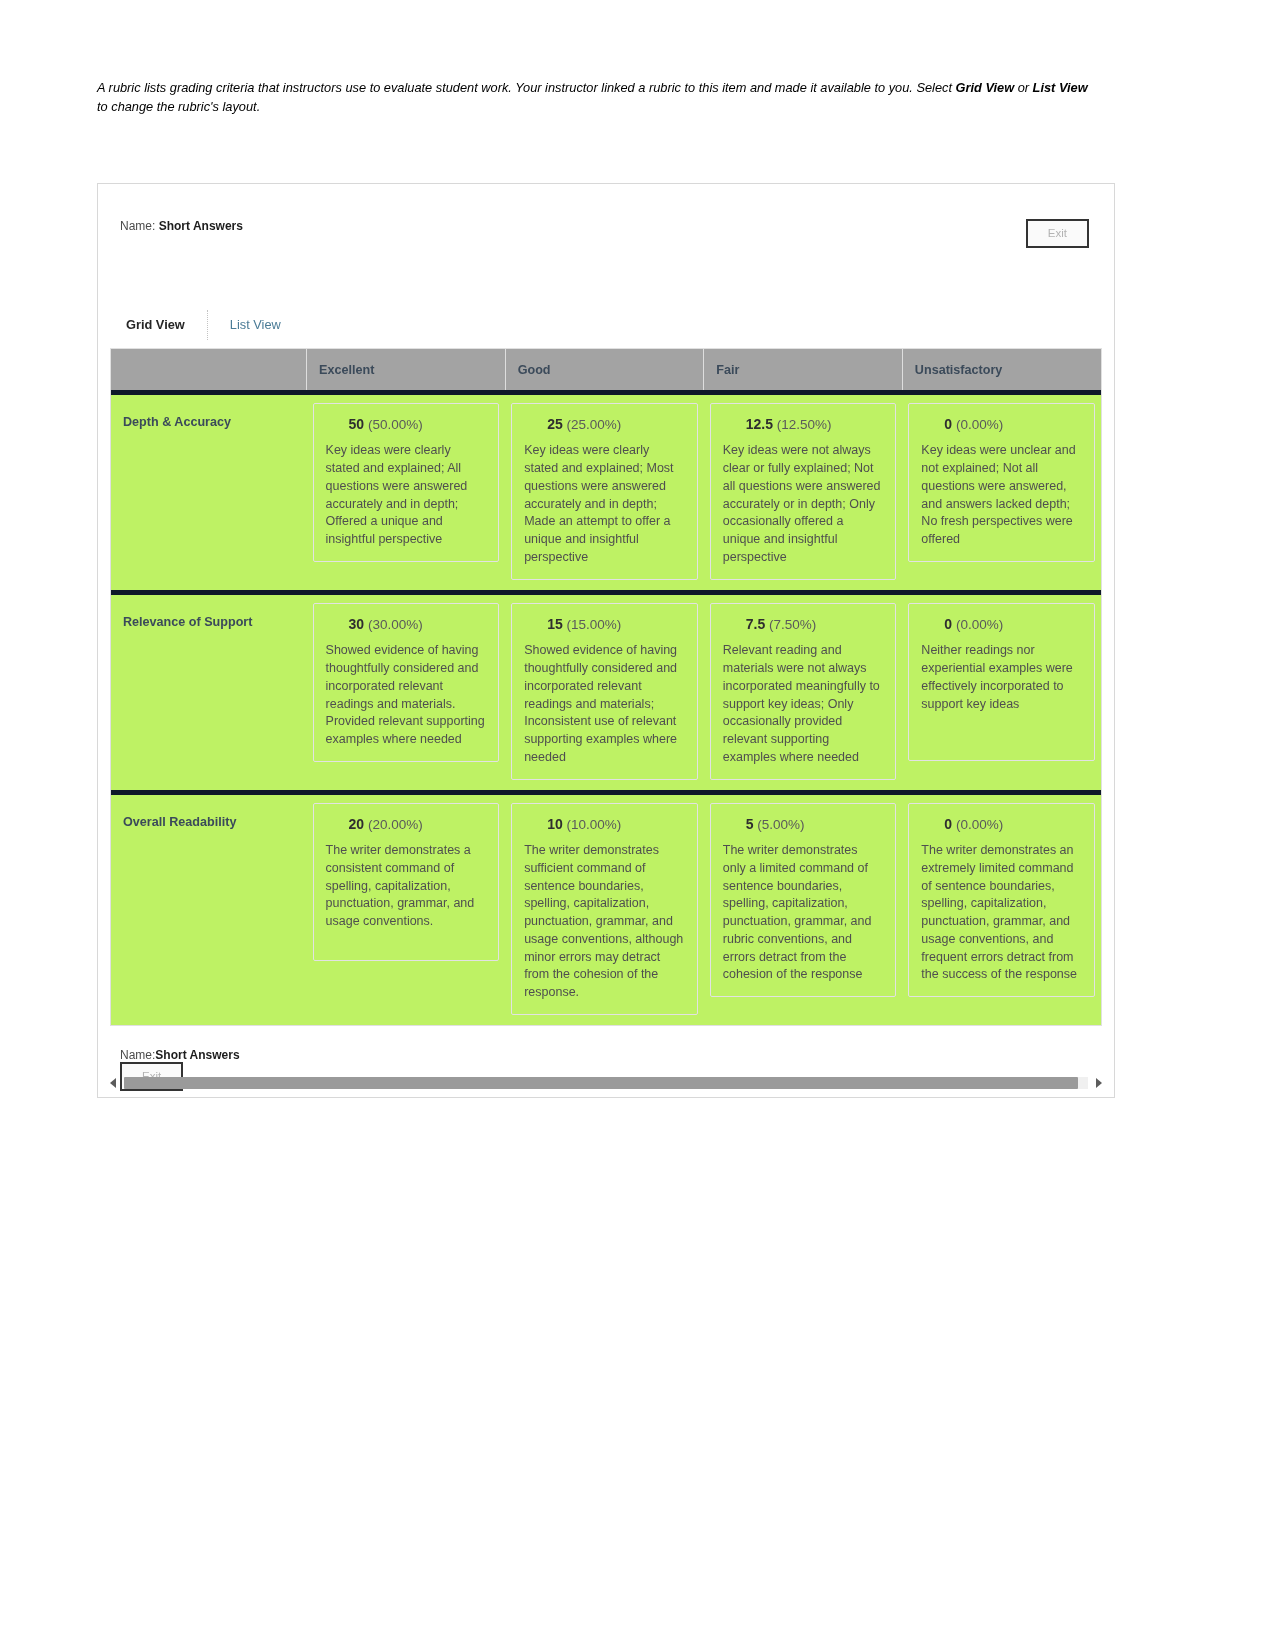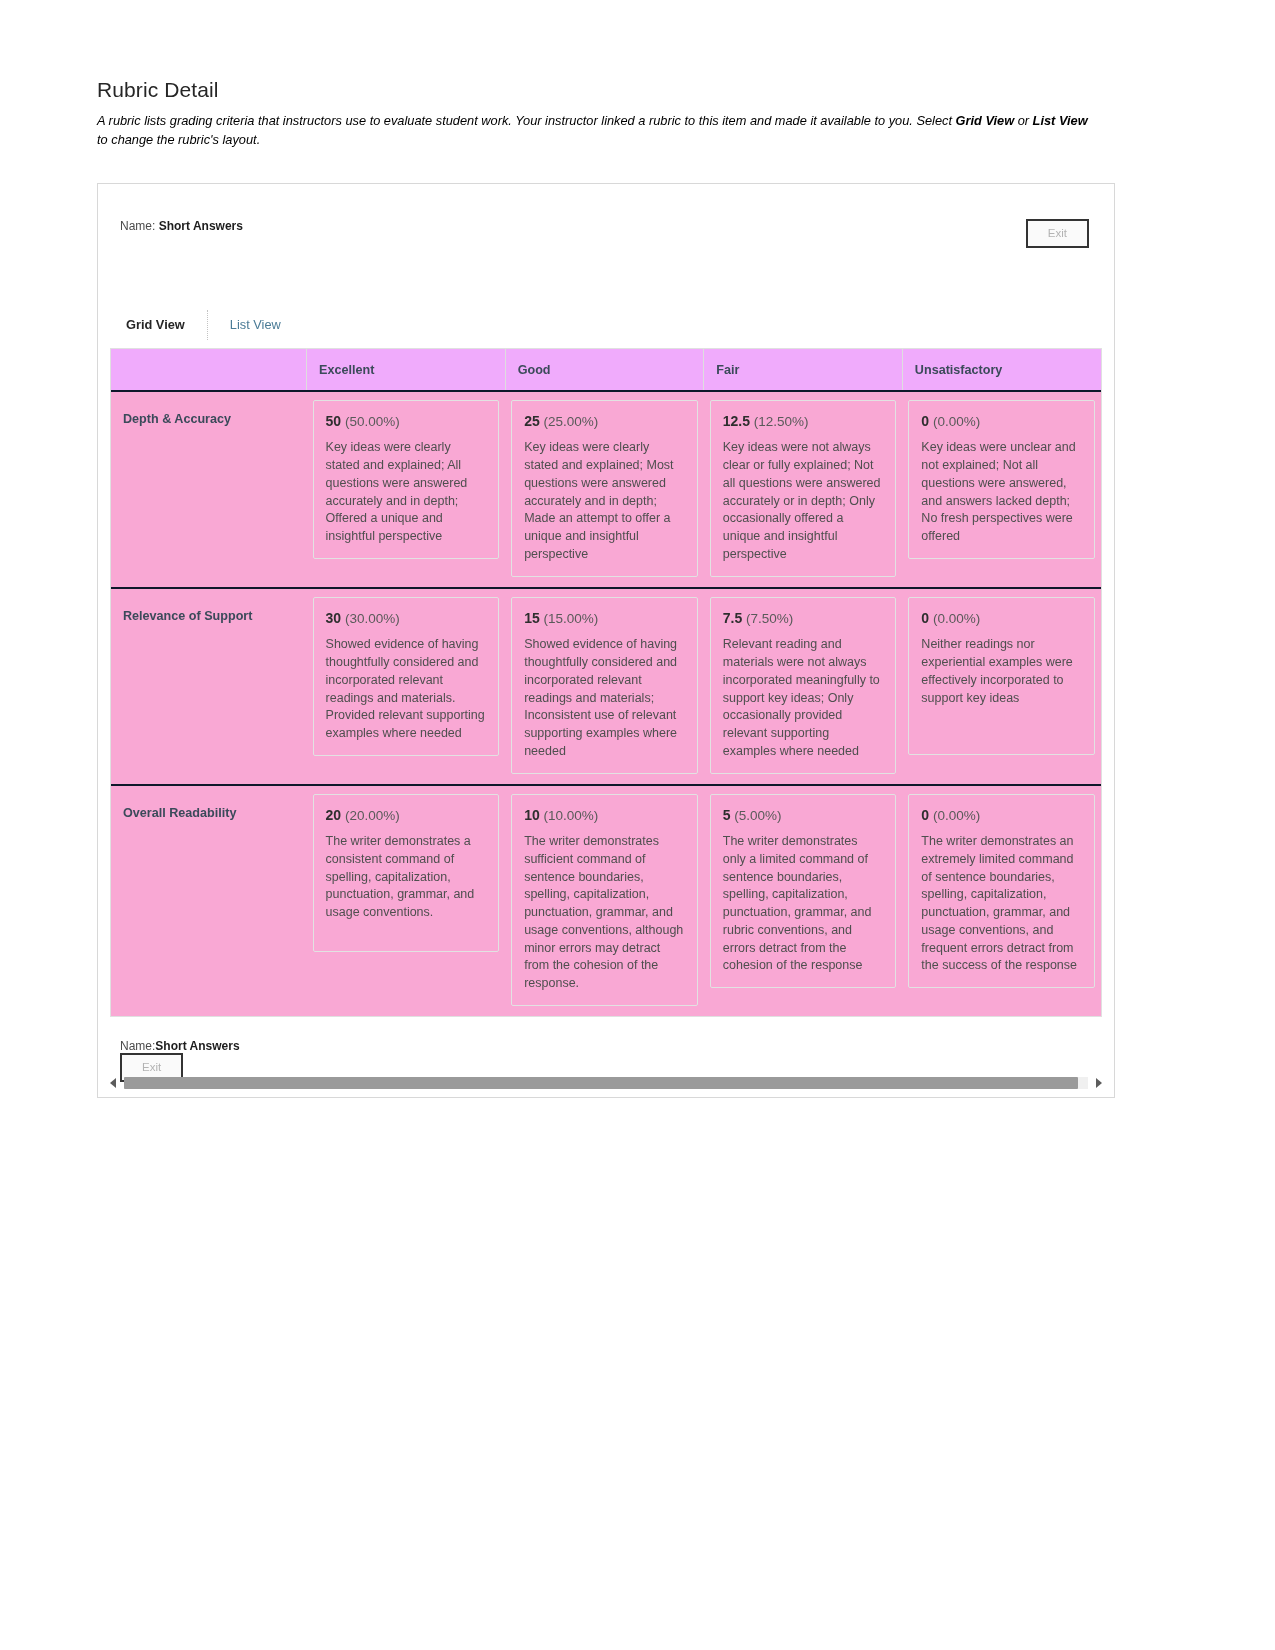--- a/index.html
+++ b/index.html
@@ -109,49 +109,50 @@
   table.rubric col.cx { width: 198px; }
 
   thead th {
     text-align: left;
     font-size: 12.6px;
     font-weight: bold;
     color: #3b4a5a;
     padding: 14px 10px 13px 12px;
     vertical-align: middle;
     border-left: 1px solid #dedede;
-    background: #f0abfc;
+    background: #a3a3a3;
   }
   thead th.corner { border-left: none; }
 
   tbody td {
     vertical-align: top;
     padding: 8px 6px 10px 6px;
-    border-top: 2px solid #0f172a;
-    background: #f9a8d4;
+    border-top: 5px solid #0f172a;
+    background: #bef264;
   }
   tbody td.crit {
     font-size: 12.6px;
     font-weight: bold;
     color: #3b4a5a;
     padding: 20px 10px 10px 12px;
     border-right: 0;
   }
   .cell-box {
     border: 1px solid #e2e2e2;
     border-radius: 2px;
     padding: 11px 12px 12px 12px;
     height: 100%;
     min-height: 158px;
   }
   .pts {
     font-size: 13.5px;
     color: #5a5a5a;
     margin-bottom: 9px;
     line-height: 1.3;
+    margin-left: 23px;
   }
   .pts b {
     font-weight: bold;
     color: #2e2e2e;
     font-size: 14px;
   }
   .desc {
     font-size: 12.5px;
     color: #4f4f4f;
     line-height: 1.42;
@@ -204,21 +205,20 @@
     border-radius: 1px;
     cursor: pointer;
   }
 </style>
 </head>
 <body>
 
 <div class="page">
 
   <div class="head-wrap">
-    <h1 class="page-title">Rubric Detail</h1>
     <p class="page-desc"><span>A rubric lists grading criteria that instructors use to evaluate student work. Your instructor linked a rubric to this item and made it available to you. Select </span><b>Grid View</b><span> or </span><b>List View</b><span> to change the rubric's layout.</span></p>
   </div>
 
   <div class="panel">
 
     <div class="name-row">
       <div class="name-label"><span>Name: </span><b>Short Answers</b></div>
       <div class="exit-btn">Exit</div>
     </div>
 

